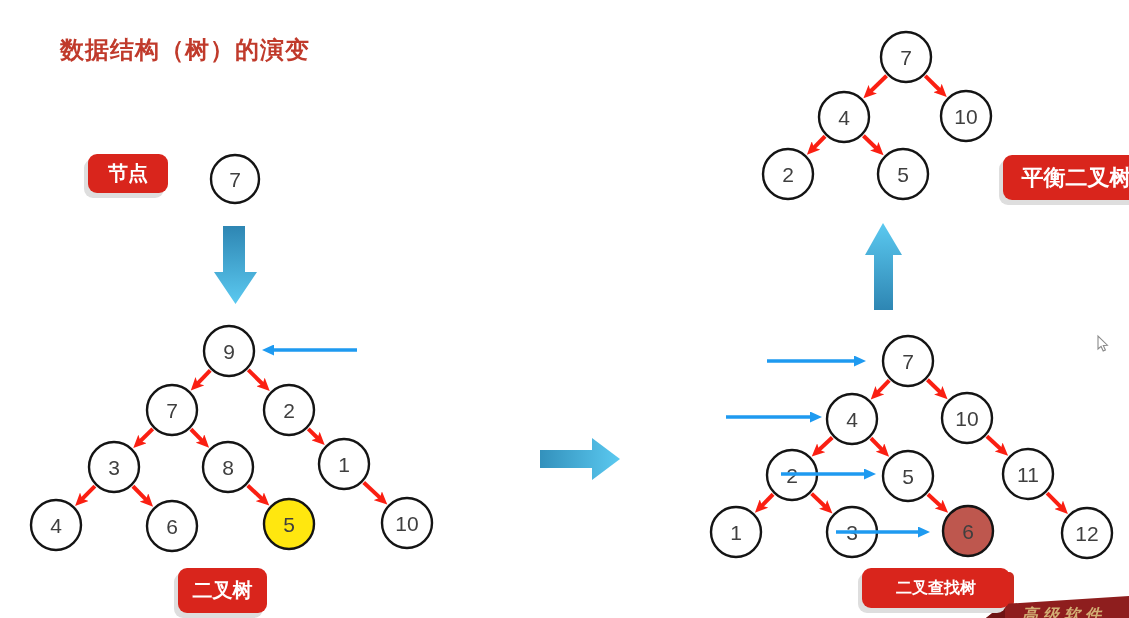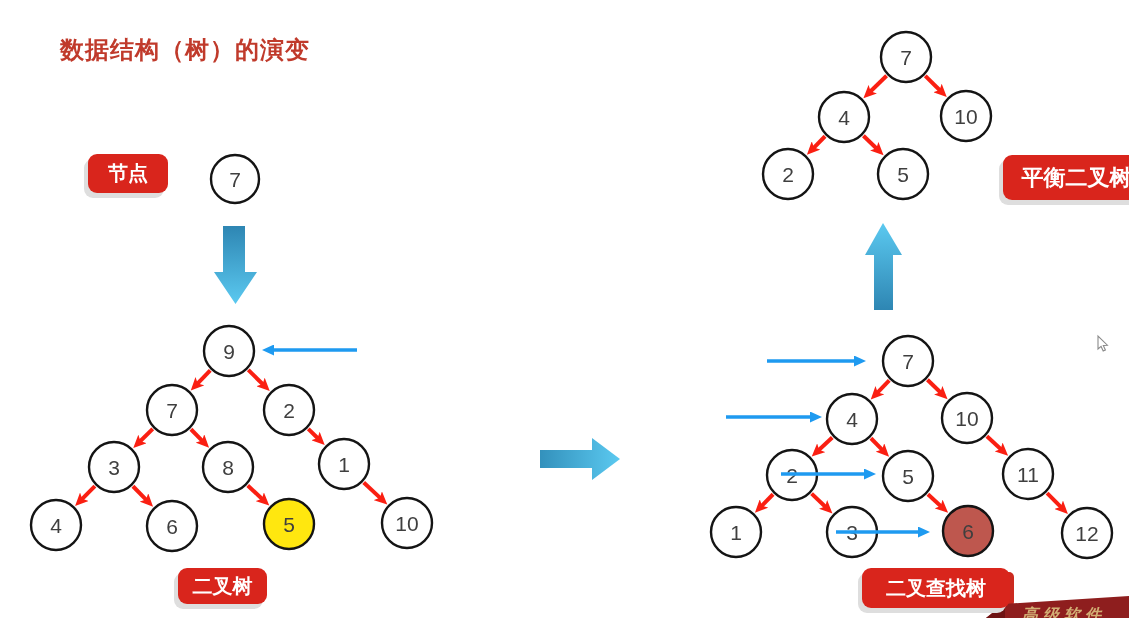--- a/index.html
+++ b/index.html
@@ -10,22 +10,22 @@
   .title {
     position:absolute; left:60px; top:34px;
     font-size:24px; font-weight:bold; color:#C03A2B; letter-spacing:1px;
   }
   .badge {
     position:absolute; display:flex; align-items:center; justify-content:center;
     background:#D9251C; color:#ffffff; font-weight:600;
     border-radius:9px; box-shadow:-4px 5px 0 #dedede;
   }
   #badge-node   { left:88px;  top:154px; width:80px;  height:39px; font-size:20px; }
-  #badge-bt     { left:178px; top:568px; width:89px;  height:36px; font-size:20px; }
-  #badge-bst    { left:862px; top:568px; width:148px; height:40px; font-size:20px; }
+  #badge-bt     { left:178px; top:568px; width:89px;  height:45px; font-size:20px; }
+  #badge-bst    { left:862px; top:568px; width:148px; height:40px; font-size:16px; }
   #badge-avl    { left:968px; top:155px; width:147px; height:45px; font-size:22px;margin-left:35px; }
   svg { position:absolute; left:0; top:0; }
   .node-circle { fill:#ffffff; stroke:#141414; stroke-width:2.4px; }
   .node-value  { font-size:21px; fill:#3f3f3f; text-anchor:middle; }
   .edge        { stroke:#FA1F12; stroke-width:4px; }
   .blue-arrow  { stroke:#1E9AF0; stroke-width:3.4px; }
 </style>
 </head>
 <body>
 

